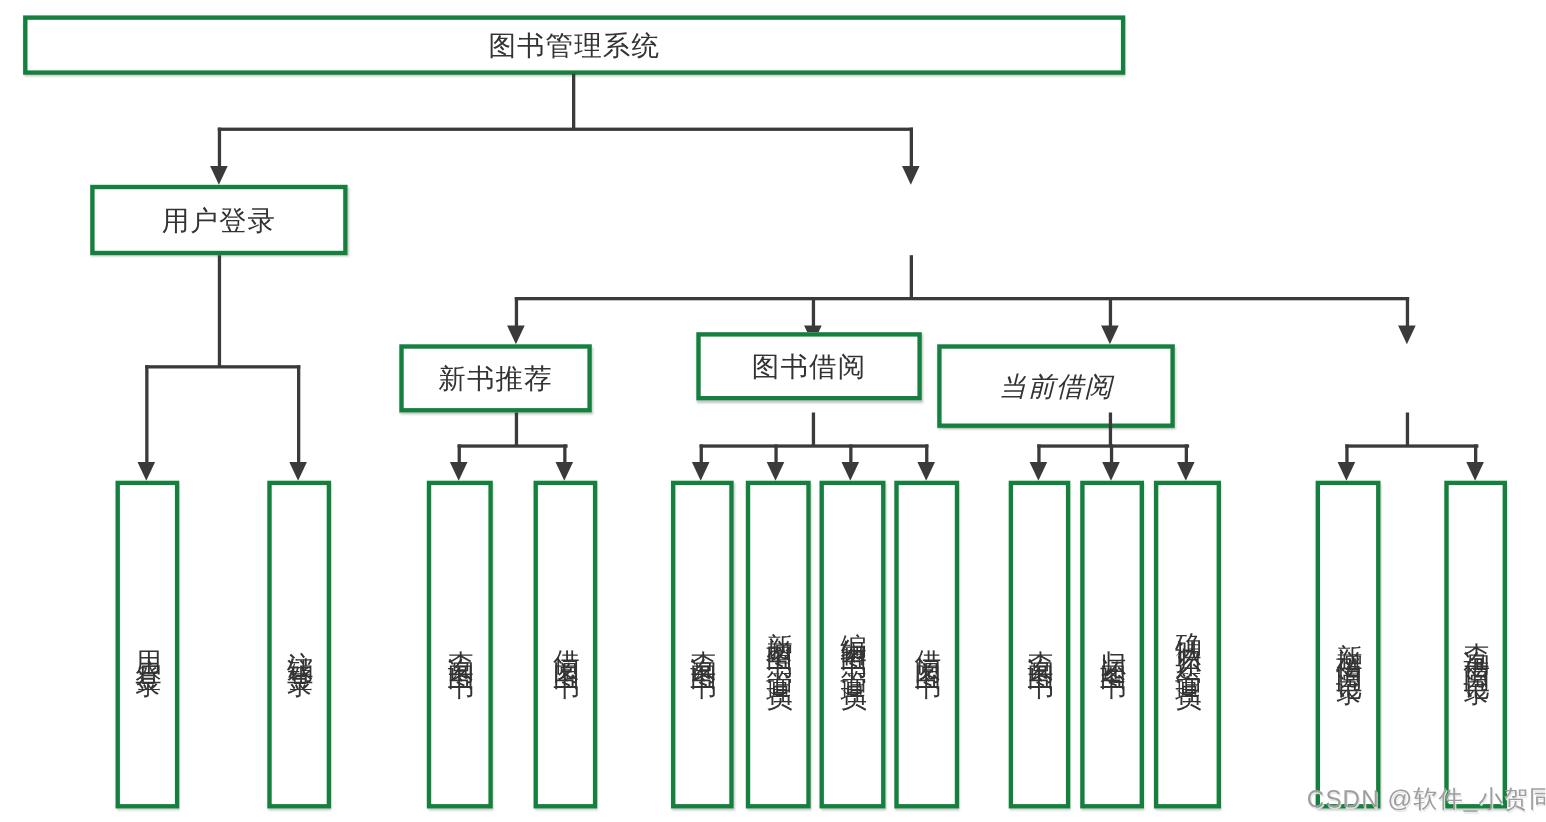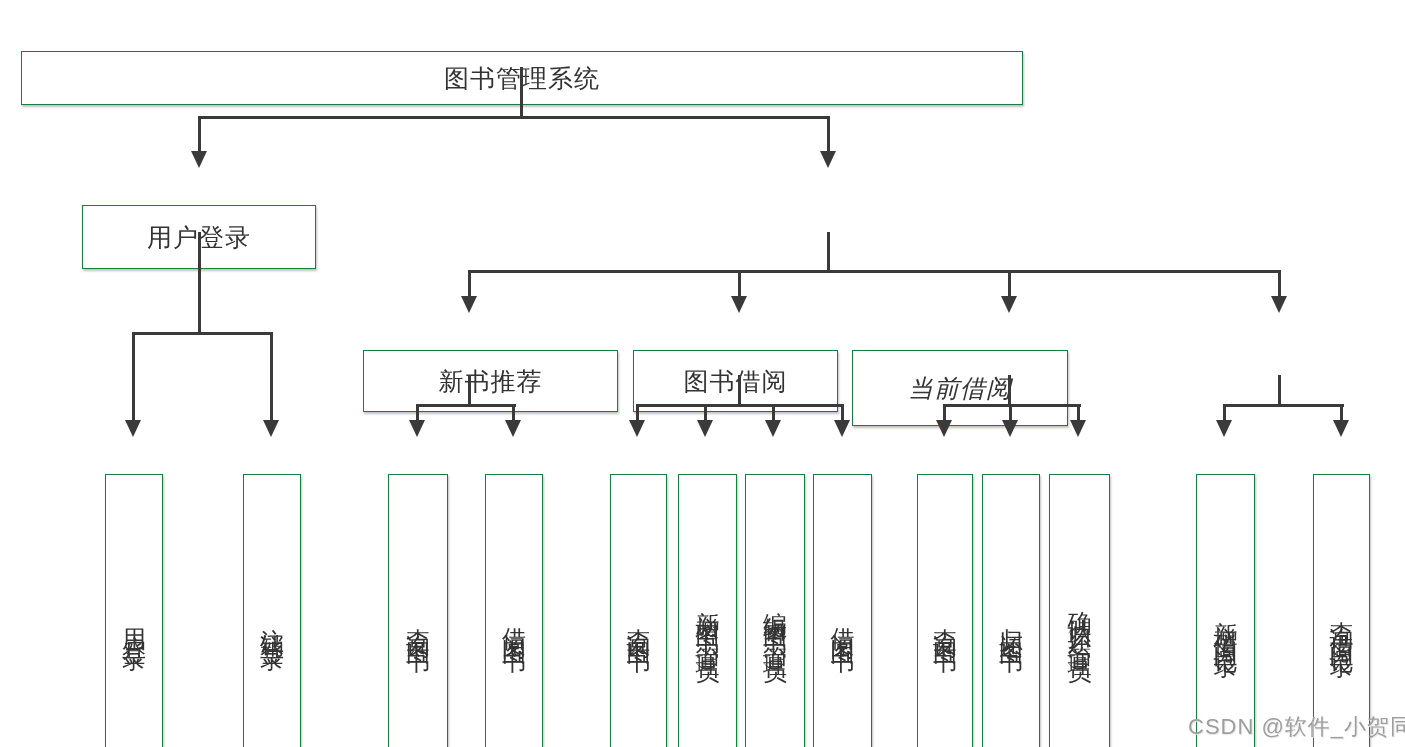--- a/index.html
+++ b/index.html
@@ -12,27 +12,26 @@
     position: relative;
     width: 1405px;
     height: 747px;
     background: #ffffff;
     overflow: hidden;
   }
   .box {
     position: absolute;
     box-sizing: border-box;
     background: #ffffff;
-    border: 1px solid #15803d;
+    border: 4px solid #15803d;
     color: #333333;
     display: flex;
     align-items: center;
     justify-content: center;
     box-shadow: 1px 2px 2px rgba(120,120,120,0.45);
-    margin-top: 37px;
   }
   .hbox {
     font-size: 25px;
     letter-spacing: 1px;
     white-space: nowrap;
   }
   .vbox {
     font-size: 24px;
     writing-mode: vertical-rl;
     letter-spacing: 7px;
@@ -97,24 +96,24 @@
   <div class="hline" style="left:468px; top:270px; width:813px;"></div>
   <div class="vline" style="left:468px; top:270px; height:27px;"></div>
   <div class="arrow" style="left:461px; top:296px;"></div>
   <div class="vline" style="left:738px; top:270px; height:27px;"></div>
   <div class="arrow" style="left:731px; top:296px;"></div>
   <div class="vline" style="left:1008px; top:270px; height:27px;"></div>
   <div class="arrow" style="left:1001px; top:296px;"></div>
   <div class="vline" style="left:1278px; top:270px; height:27px;"></div>
   <div class="arrow" style="left:1271px; top:296px;"></div>
 
-  <div class="box hbox" style="left:363px; top:313px; width:255px; height:62px;">
+  <div class="box hbox" style="left:363px; top:313px; width:175px; height:62px;">
     <span>新书推荐</span>
   </div>
-  <div class="box hbox" style="left:633px; top:313px; width:205px; height:62px;">
+  <div class="box hbox" style="left:633px; top:302px; width:205px; height:62px;">
     <span>图书借阅</span>
   </div>
   <div class="box hbox" style="left:852px; top:313px; width:216px; height:76px;font-style:italic;">
     <span>当前借阅</span>
   </div>
 
   <div class="vline" style="left:468px; top:375px; height:31px;"></div>
   <div class="hline" style="left:416px; top:404px; width:100px;"></div>
   <div class="vline" style="left:416px; top:404px; height:17px;"></div>
   <div class="arrow" style="left:409px; top:420px;"></div>

